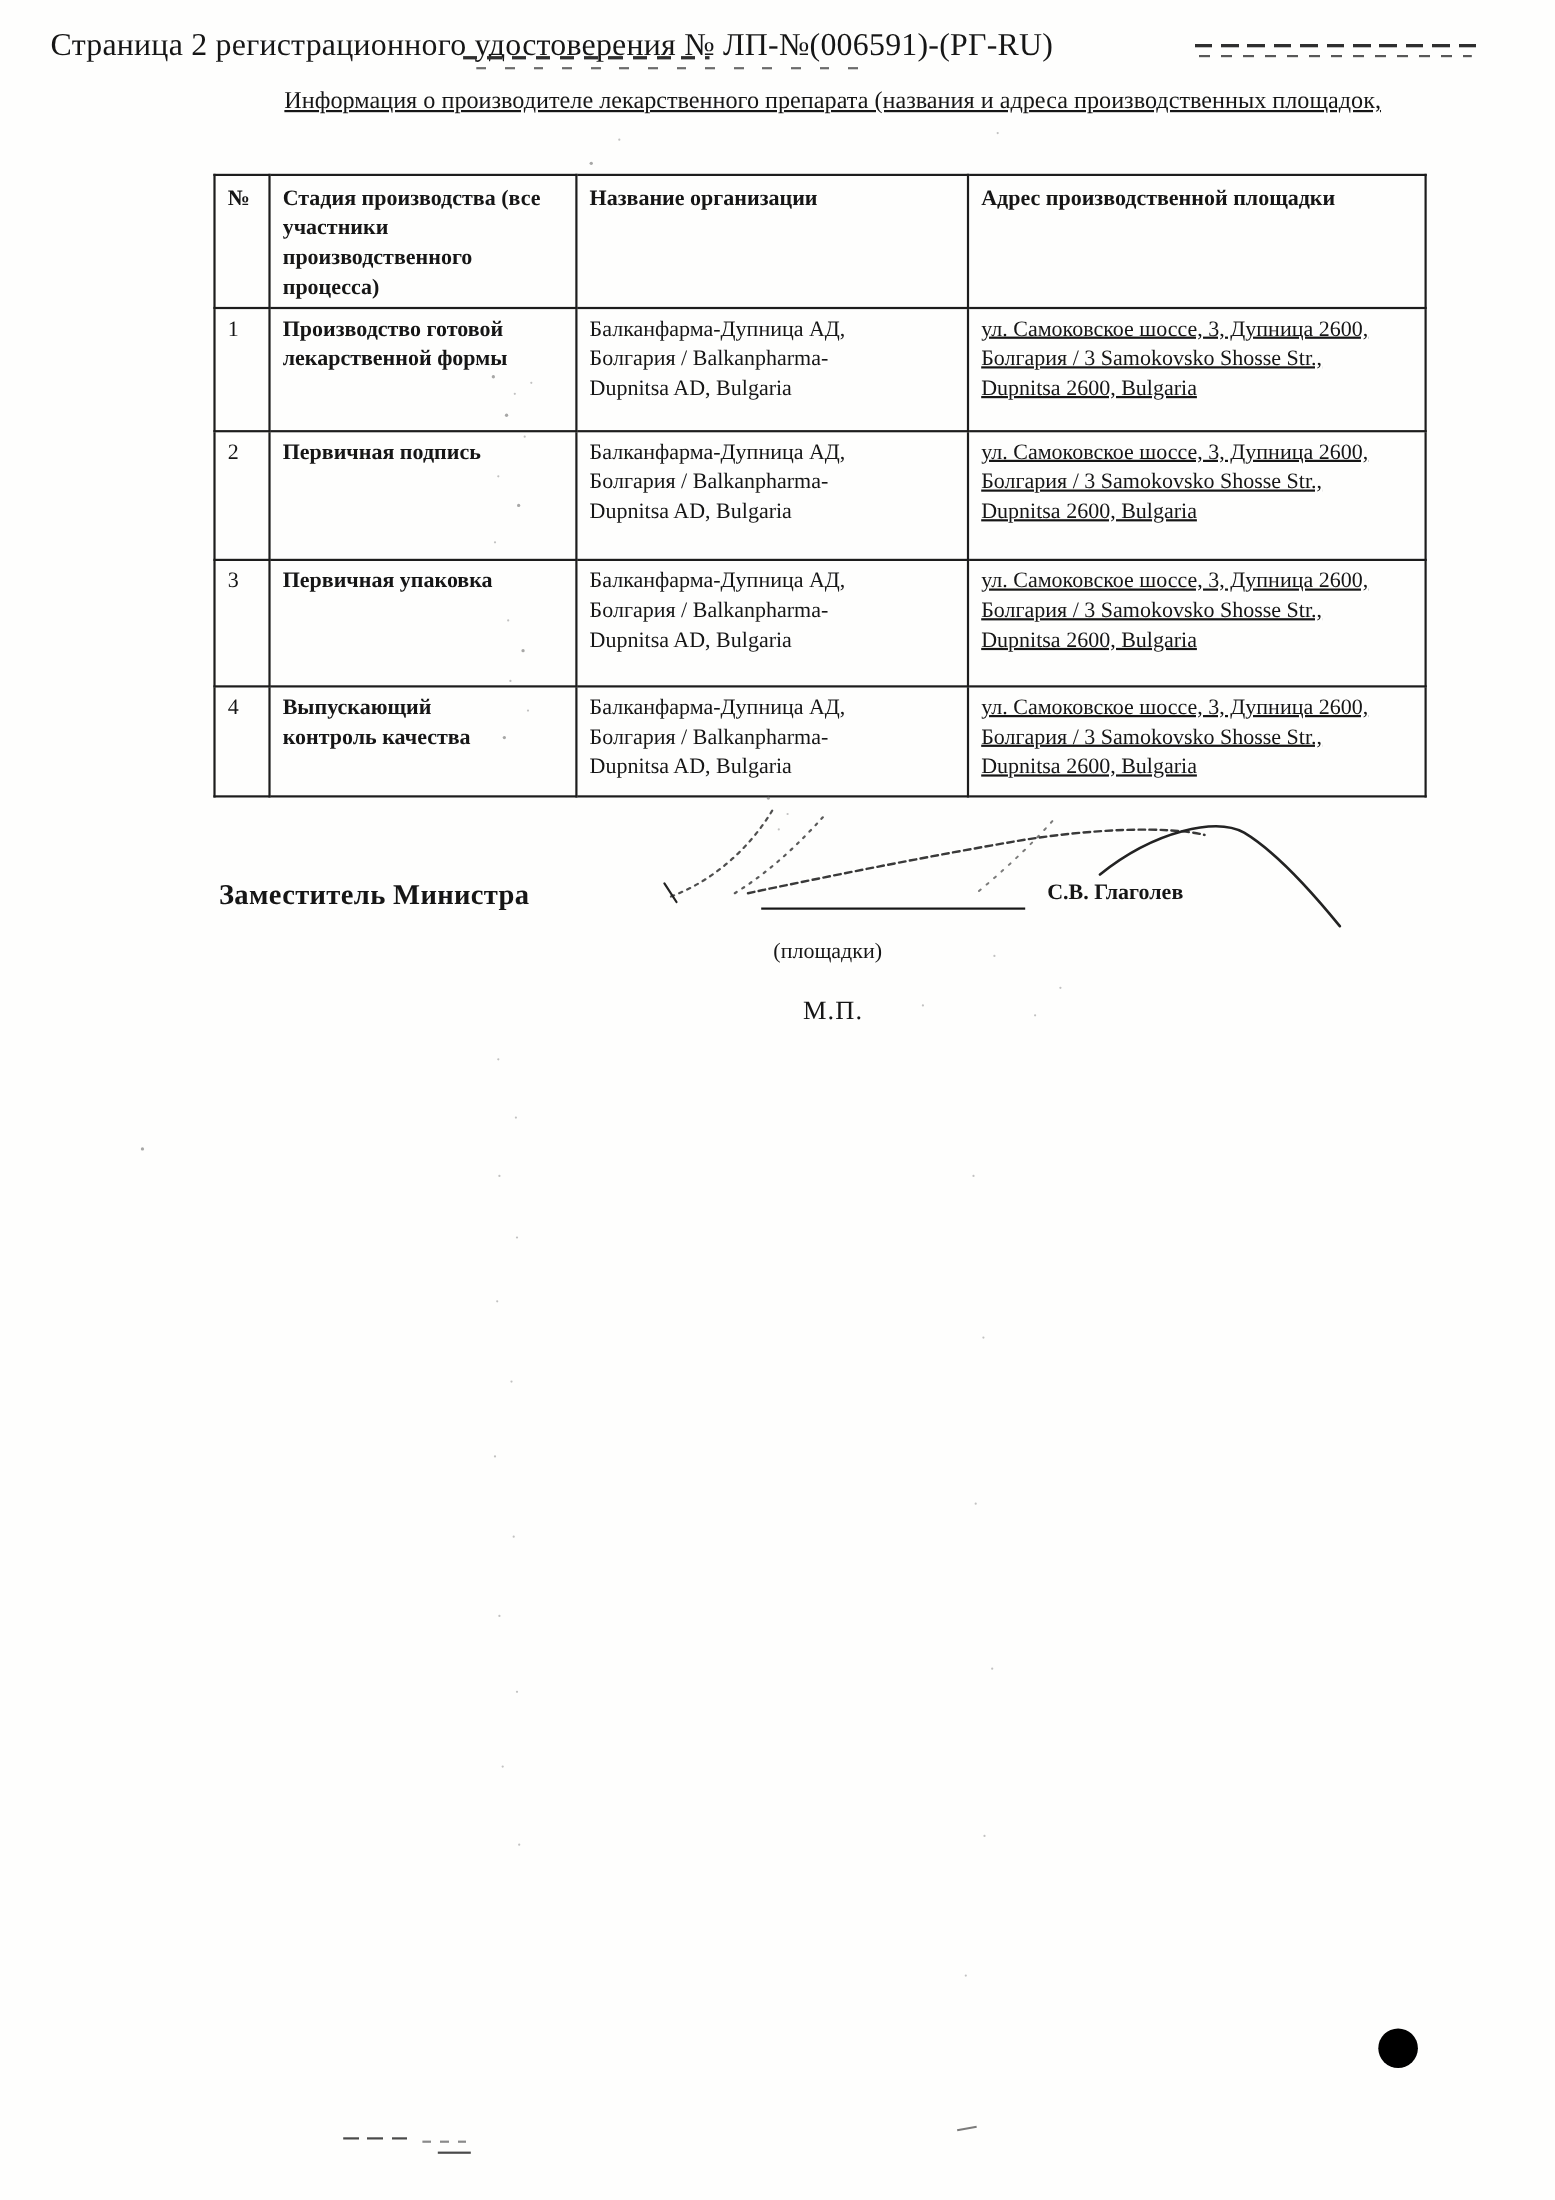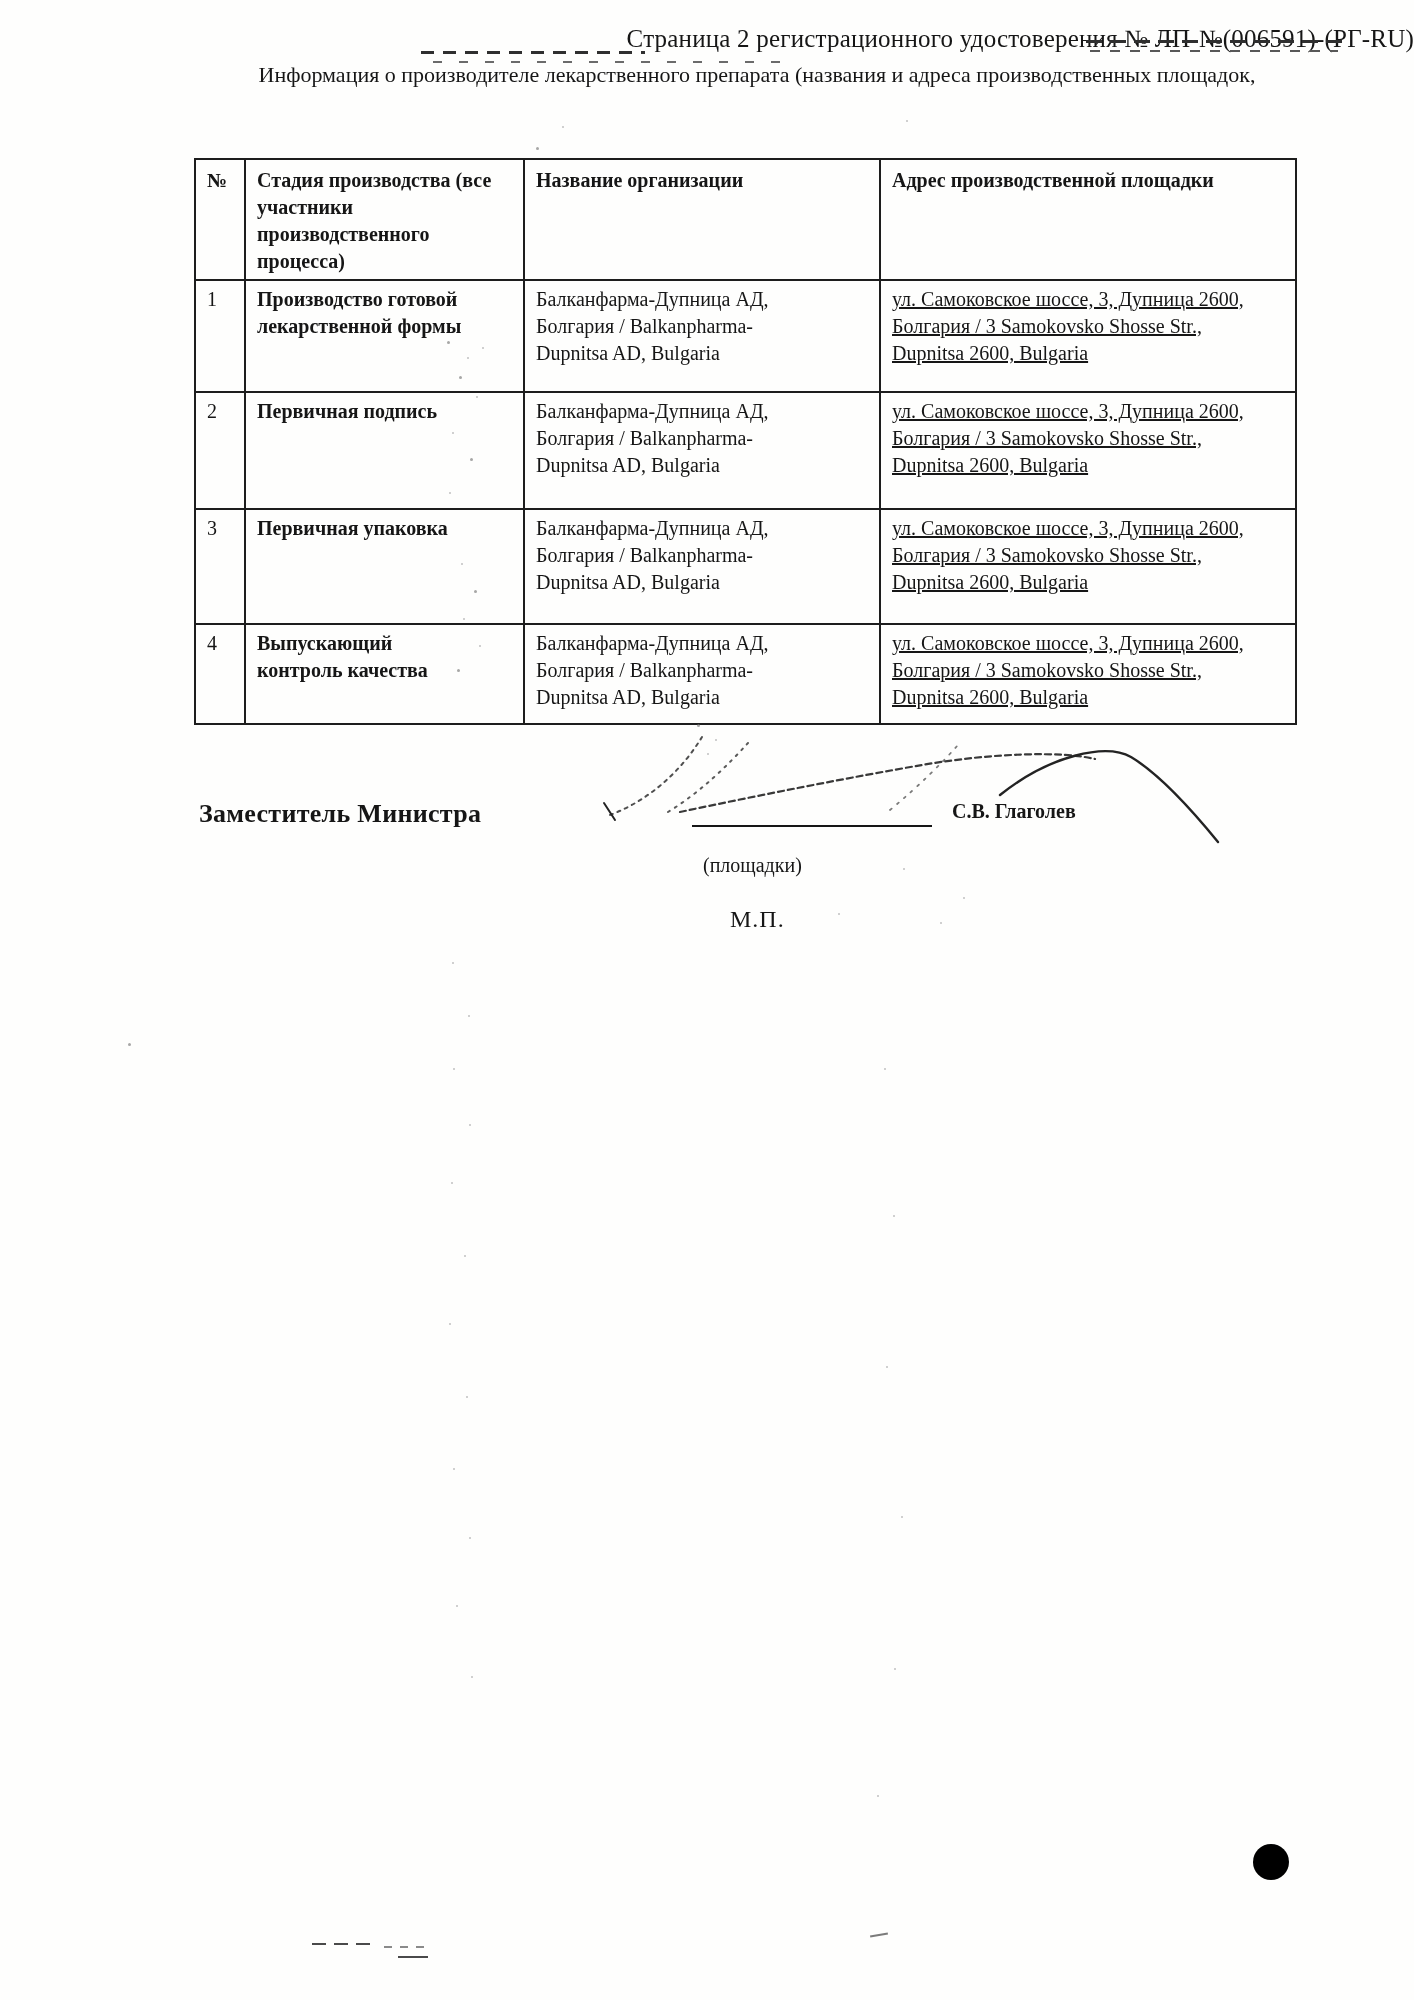--- a/index.html
+++ b/index.html
@@ -3,26 +3,26 @@
 <meta charset="utf-8">
 <style>
   html,body{margin:0;padding:0;background:#d9d9d9;}
   .page{
     position:relative;width:1414px;height:2000px;background:#fefefdff;
     font-family:"Liberation Serif","DejaVu Serif",serif;color:#161616;
     overflow:hidden;margin:0 auto;
   }
   
   .title{
-    position:absolute;top:25px;left:46px;width:1368px;text-align:right;
-    font-size:25px;letter-spacing:.2px;
+    position:absolute;top:25px;left:46px;width:1368px;text-align:left;
+    font-size:29px;letter-spacing:.2px;
   }
   .subtitle{
-    position:absolute;top:60px;left:100px;width:1314px;text-align:center;
-    font-size:22px;line-height:29px;
+    position:absolute;top:76px;left:100px;width:1314px;text-align:center;
+    font-size:22px;line-height:29px;text-decoration:underline;
   }
   
   table.mfg{
     position:absolute;left:194px;top:158px;width:1101px;
     border-collapse:collapse;table-layout:fixed;
   }
   table.mfg th,table.mfg td{
     border:2px solid #1d1d1d;vertical-align:top;text-align:left;
     font-size:20px;line-height:27px;padding:5px 8px 4px 11px;
   }

